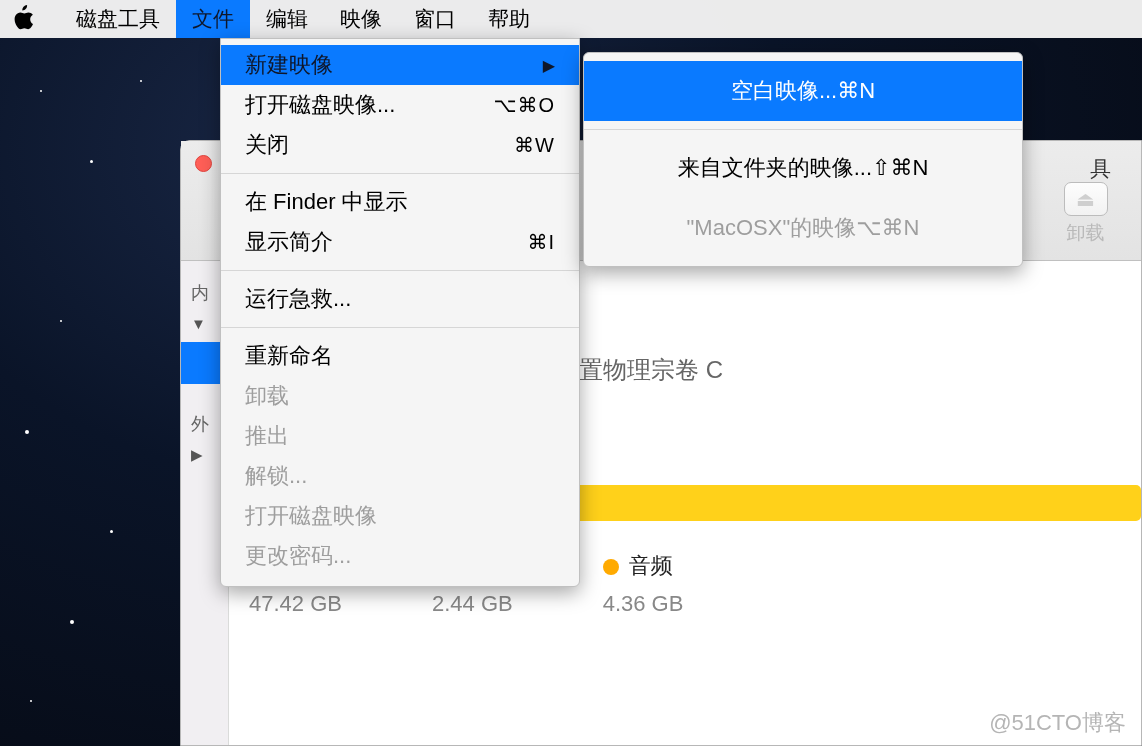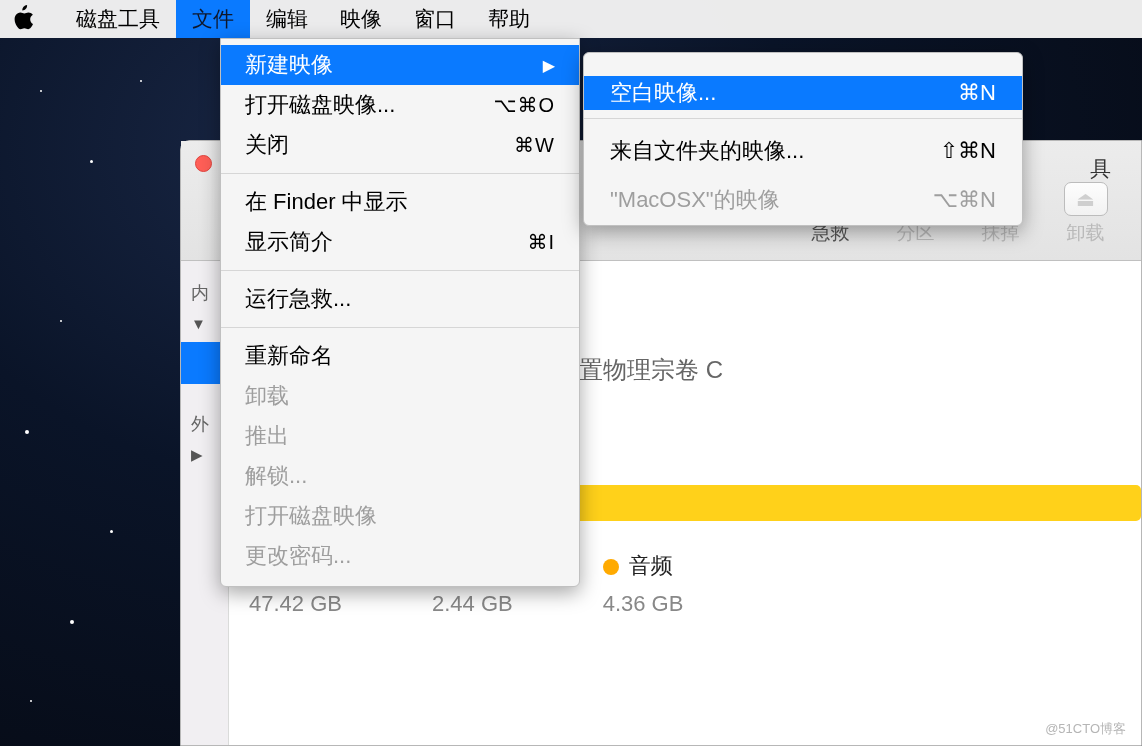--- a/index.html
+++ b/index.html
@@ -20,33 +20,33 @@
     .menu-item { padding: 0 16px; height: 38px; display: flex; align-items: center; cursor: default; }
     .menu-item.active { background: #0a7aff; color: #0f172a; }
     
     .dropdown {
       position: absolute; top: 38px; left: 220px; width: 360px;
       background: #f5f5f5; border: 1px solid #c0c0c0; border-radius: 0 0 6px 6px;
       box-shadow: 0 6px 20px rgba(0,0,0,0.35); padding: 6px 0 10px 0; z-index: 200;
       font-size: 22px;
     }
     .dropdown .row { display: flex; align-items: center; justify-content: space-between; padding: 5px 24px; cursor: default; }
-    .dropdown .row.hl { background: #0a7aff; color: #ffffff; }
+    .dropdown .row.hl { background: #0a7aff; color: #0f172a; }
     .dropdown .row.disabled { color: #9e9e9e; }
     .dropdown .sep { height: 1px; background: #d6d6d6; margin: 8px 0; }
     .dropdown .shortcut { font-size: 20px; letter-spacing: 1px; }
     .submenu-arrow { font-size: 16px; }
     
     .submenu {
       position: absolute; top: 52px; left: 583px; width: 440px;
       background: #f5f5f5; border: 1px solid #c0c0c0; border-radius: 6px;
       box-shadow: 0 6px 20px rgba(0,0,0,0.35); padding: 8px 0; z-index: 210;
       font-size: 22px;
     }
-    .submenu .row { display: flex; align-items: center; justify-content: space-between; padding: 2px 26px; cursor: default; margin-top: 15px; }
+    .submenu .row { display: flex; align-items: center; justify-content: center; padding: 15px 26px; cursor: default; }
     .submenu .row.hl { background: #0a7aff; color: #fff; }
     .submenu .row.disabled { color: #9e9e9e; }
     .submenu .sep { height: 1px; background: #d6d6d6; margin: 8px 0; }
     
     .app-window {
       position: absolute; top: 140px; left: 180px; right: 0; bottom: 0;
       background: #fff; border: 1px solid #b7b7b7; border-radius: 10px 0 0 0;
       z-index: 50; display: flex; flex-direction: column;
     }
     .titlebar {
@@ -92,21 +92,21 @@
     .disk-info .sub { font-size: 24px; color: #666; }
     
     .usage-section { margin-left: 4px; }
     .usage-bar { height: 36px; border-radius: 5px; overflow: hidden; display: flex; margin-bottom: 30px; }
     .seg { height: 100%; }
     .legend { display: flex; gap: 90px; }
     .legend .item { font-size: 22px; color: #222; }
     .legend .dot { display: inline-block; width: 16px; height: 16px; border-radius: 50%; margin-right: 10px; vertical-align: middle;}
     .legend .size { color: #888; margin-top: 10px; font-size: 22px;}
     
-    .watermark { position: absolute; right: 16px; bottom: 8px; color: #b5b5b5; font-size: 13px; z-index: 300; }
+    .watermark { position: absolute; right: 16px; bottom: 8px; color: #b5b5b5; font-size: 22px; z-index: 300; }
   </style>
 </head>
 <body>
 
 <div class="desktop-bg">
   <div class="star" style="left:40px;top:90px;width:2px;height:2px"></div>
   <div class="star" style="left:90px;top:160px;width:3px;height:3px"></div>
   <div class="star" style="left:60px;top:320px;width:2px;height:2px"></div>
   <div class="star" style="left:25px;top:430px;width:4px;height:4px"></div>
   <div class="star" style="left:110px;top:530px;width:3px;height:3px"></div>

